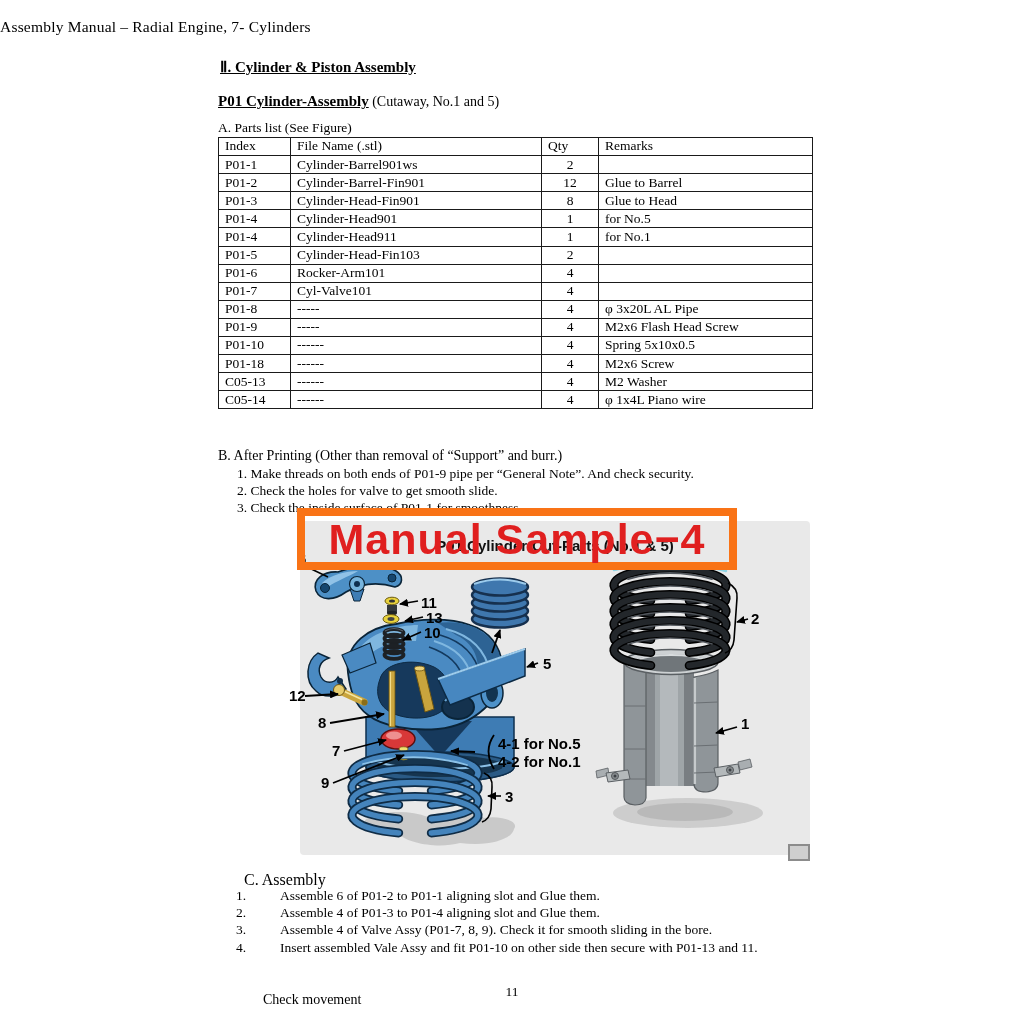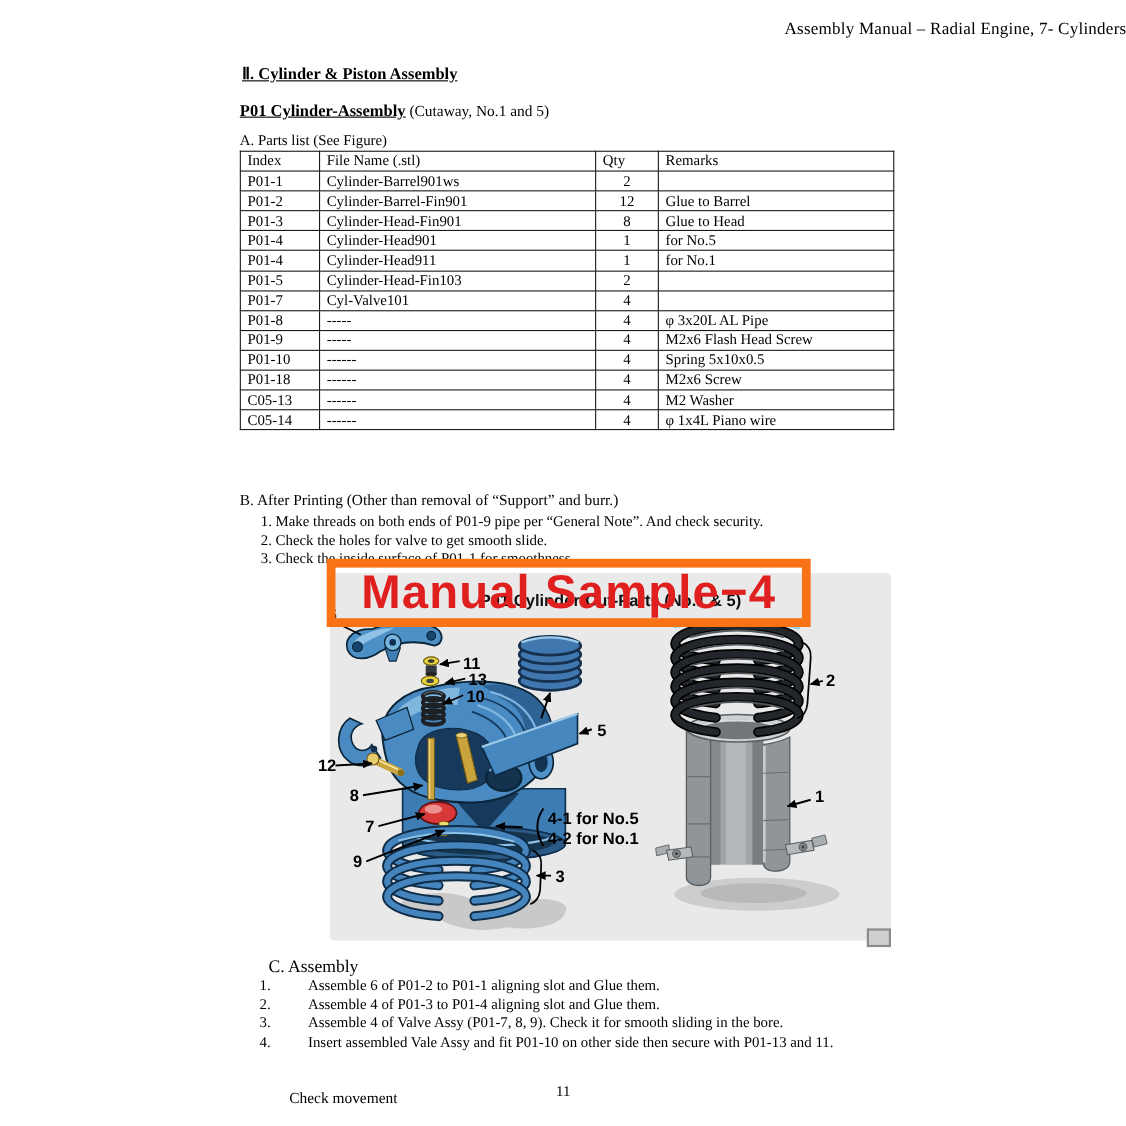--- a/index.html
+++ b/index.html
@@ -1,21 +1,21 @@
 <!DOCTYPE html>
 <html><head>
 <meta charset="utf-8">
 <style>
   html,body{margin:0;padding:0;}
   body{
     width:1024px;height:1024px;position:relative;background:#ffffff;
     font-family:"Liberation Serif",serif;color:#000;overflow:hidden;
   }
   .abs{position:absolute;}
-  .doc-title{top:18px;left:0;width:1024px;text-align:right;font-size:15.5px;letter-spacing:.2px;}
+  .doc-title{top:18px;left:0;width:1024px;text-align:left;font-size:15.5px;letter-spacing:.2px;}
   .h-section{top:58px;left:220px;font-size:15px;font-weight:bold;text-decoration:underline;}
   .h-sub{top:93px;left:218px;font-size:15px;}
   .h-sub b{text-decoration:underline;}
   .h-sub span.rest{font-weight:normal;font-size:14px;}
   .a-label{top:120px;left:218px;font-size:13.5px;}
   table.parts{
     position:absolute;top:137px;left:218px;width:594px;
     border-collapse:collapse;table-layout:fixed;
     font-size:13.5px;border:1.5px solid #111;
   }
@@ -99,20 +99,26 @@
         <td class="qty">1</td>
         <td>for No.1</td>
       </tr>
       <tr>
         <td>P01-5</td>
         <td>Cylinder-Head-Fin103</td>
         <td class="qty">2</td>
         <td></td>
       </tr>
       <tr>
+        <td>P01-6</td>
+        <td>Rocker-Arm101</td>
+        <td class="qty">4</td>
+        <td></td>
+      </tr>
+      <tr>
         <td>P01-7</td>
         <td>Cyl-Valve101</td>
         <td class="qty">4</td>
         <td></td>
       </tr>
       <tr>
         <td>P01-8</td>
         <td>-----</td>
         <td class="qty">4</td>
         <td>φ 3x20L AL Pipe</td>

